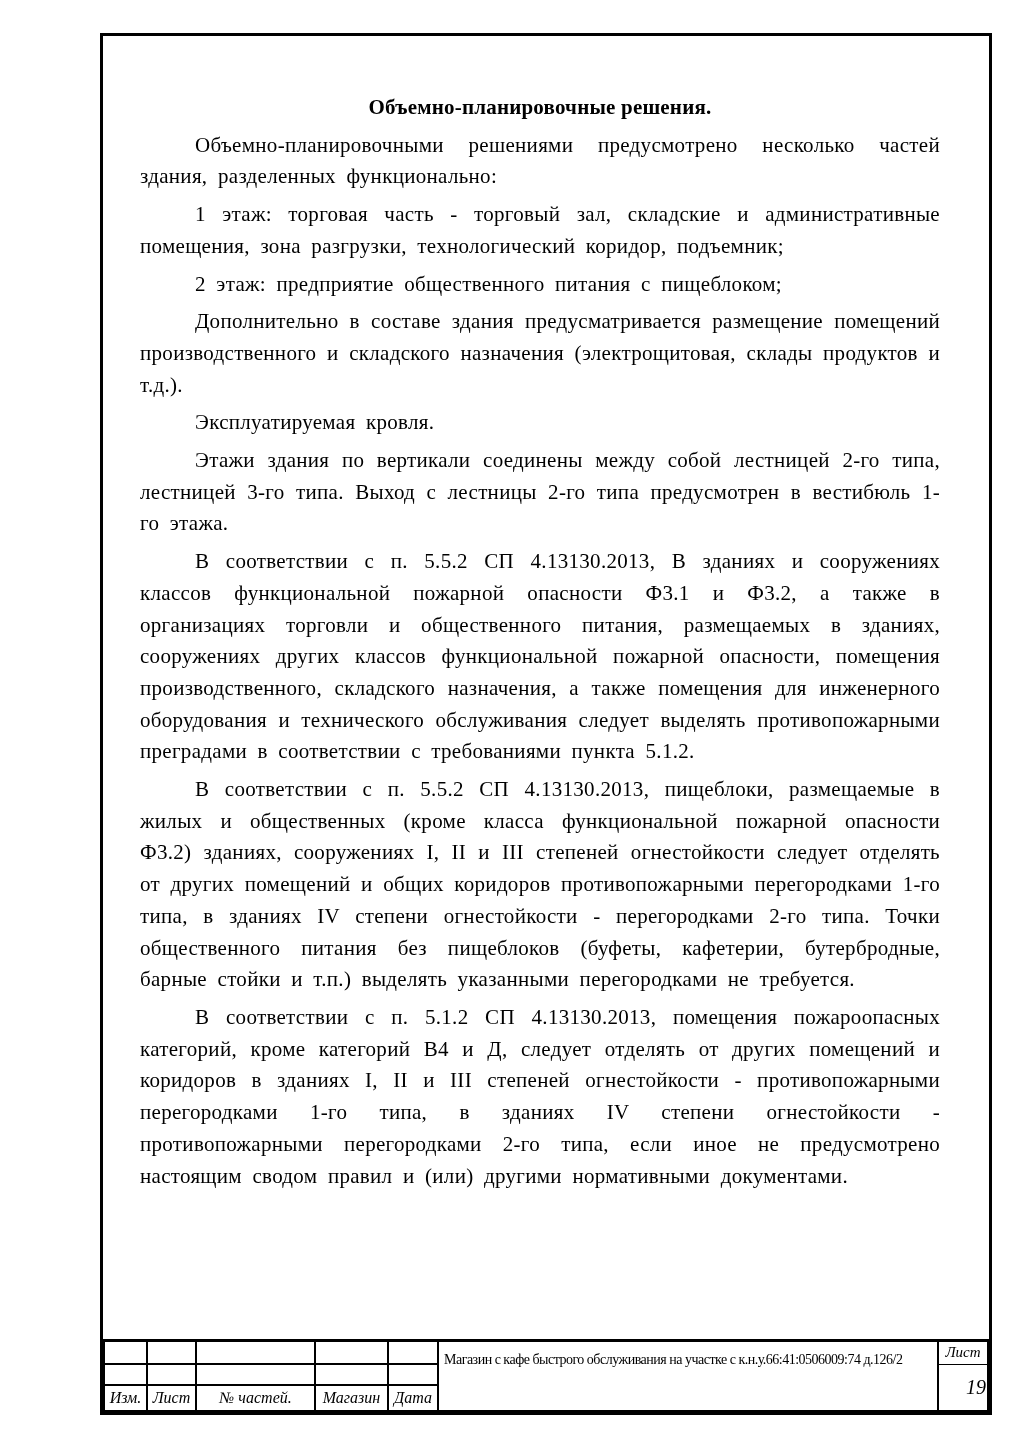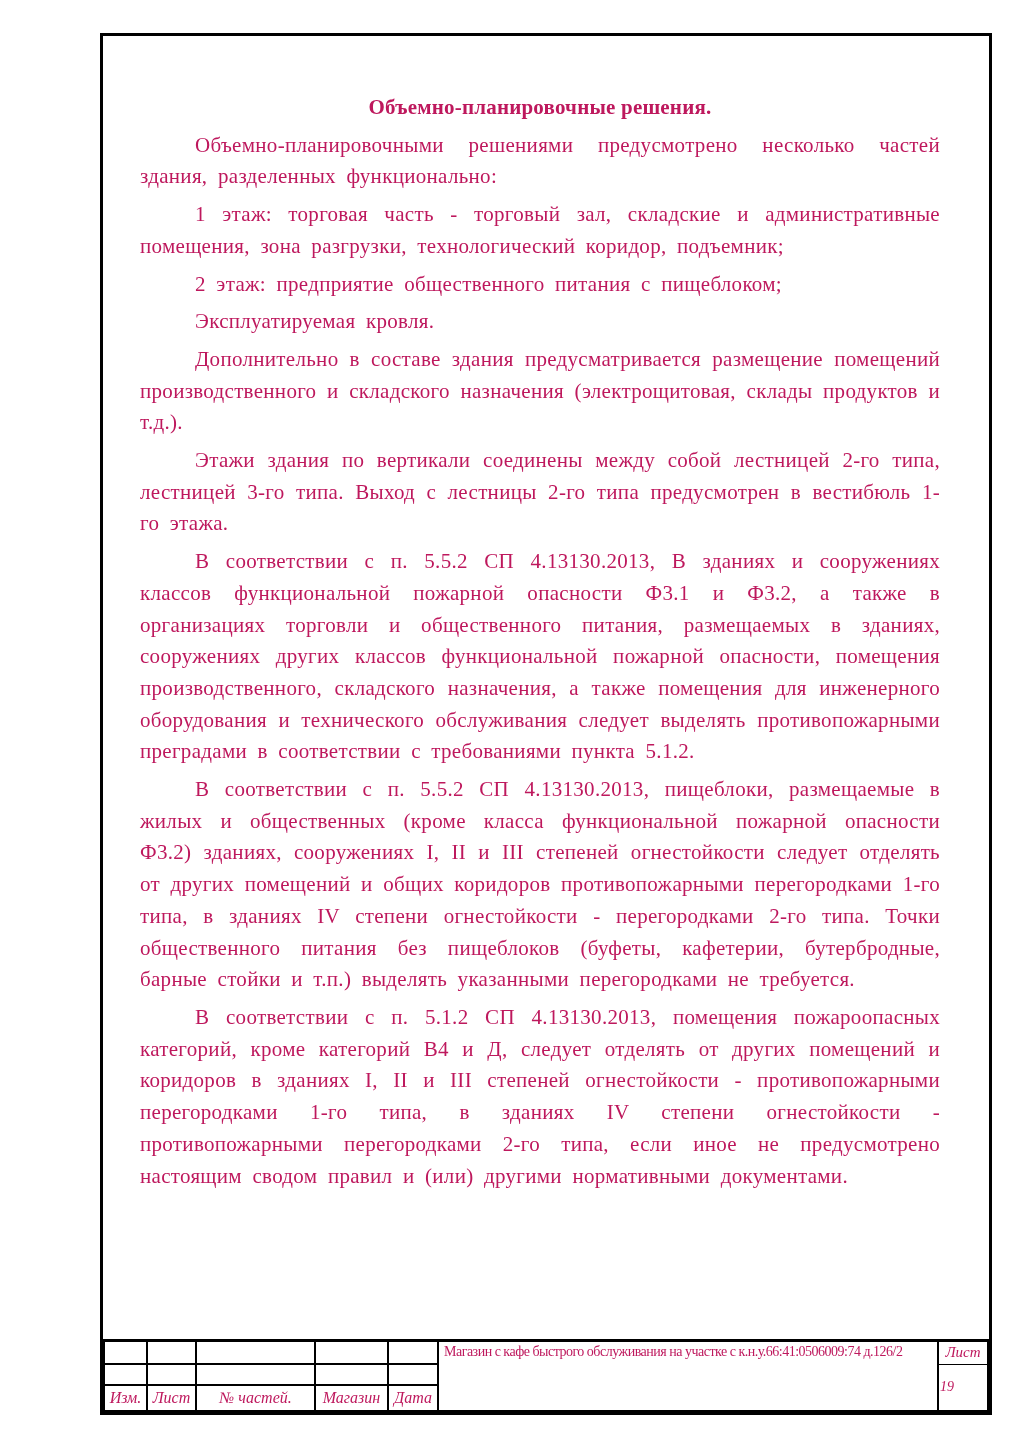--- a/index.html
+++ b/index.html
@@ -6,21 +6,21 @@
     margin: 0;
     padding: 0;
     background: #ffffff;
   }
   .page {
     position: relative;
     width: 1024px;
     height: 1448px;
     background: #ffffff;
     overflow: hidden;
-    color: #be185d;
+    color: #000000;
     font-family: "Liberation Serif", serif;
   }
   .frame {
     position: absolute;
     left: 100px;
     top: 33px;
     width: 892px;
     height: 1382px;
     border: 3px solid #000;
     box-sizing: border-box;
@@ -72,52 +72,52 @@
   .stamp td.label {
     font-style: italic;
     font-size: 16px;
     text-align: center;
     white-space: nowrap;
     margin-top: 36px;
   }
   .stamp td.title-cell {
     vertical-align: top;
     text-align: left;
-    padding: 2px 2px 0 5px;
+    padding: 10px 2px 0 5px;
     font-size: 14px;
     letter-spacing: -0.5px;
     white-space: nowrap;
   }
   .stamp td.sheet-label {
     font-style: italic;
     font-size: 15px;
     text-align: center;
     border-bottom-width: 1px;
     white-space: nowrap;
   }
   .stamp td.sheet-num {
     font-style: italic;
-    font-size: 14px;
-    text-align: left;
+    font-size: 20px;
+    text-align: right;
     border-top-width: 1px;
   }
 </style>
 </head>
 <body>
 
 <div class="page">
   <div class="frame">
 
     <div class="content">
       <p class="heading">Объемно-планировочные решения.</p>
       <p class="para">Объемно-планировочными решениями предусмотрено несколько частей здания, разделенных функционально:</p>
       <p class="para">1 этаж: торговая часть - торговый зал, складские и административные помещения, зона разгрузки, технологический коридор, подъемник;</p>
       <p class="para">2 этаж: предприятие общественного питания с пищеблоком;</p>
+      <p class="para">Дополнительно в составе здания предусматривается размещение помещений производственного и складского назначения (электрощитовая, склады продуктов и т.д.).</p>
       <p class="para">Эксплуатируемая кровля.</p>
-      <p class="para">Дополнительно в составе здания предусматривается размещение помещений производственного и складского назначения (электрощитовая, склады продуктов и т.д.).</p>
       <p class="para">Этажи здания по вертикали соединены между собой лестницей 2-го типа, лестницей 3-го типа. Выход с лестницы 2-го типа предусмотрен в вестибюль 1-го этажа.</p>
       <p class="para">В соответствии с п. 5.5.2 СП 4.13130.2013, В зданиях и сооружениях классов функциональной пожарной опасности Ф3.1 и Ф3.2, а также в организациях торговли и общественного питания, размещаемых в зданиях, сооружениях других классов функциональной пожарной опасности, помещения производственного, складского назначения, а также помещения для инженерного оборудования и технического обслуживания следует выделять противопожарными преградами в соответствии с требованиями пункта 5.1.2.</p>
       <p class="para">В соответствии с п. 5.5.2 СП 4.13130.2013, пищеблоки, размещаемые в жилых и общественных (кроме класса функциональной пожарной опасности Ф3.2) зданиях, сооружениях I, II и III степеней огнестойкости следует отделять от других помещений и общих коридоров противопожарными перегородками 1-го типа, в зданиях IV степени огнестойкости - перегородками 2-го типа. Точки общественного питания без пищеблоков (буфеты, кафетерии, бутербродные, барные стойки и т.п.) выделять указанными перегородками не требуется.</p>
       <p class="para">В соответствии с п. 5.1.2 СП 4.13130.2013, помещения пожароопасных категорий, кроме категорий В4 и Д, следует отделять от других помещений и коридоров в зданиях I, II и III степеней огнестойкости - противопожарными перегородками 1-го типа, в зданиях IV степени огнестойкости - противопожарными перегородками 2-го типа, если иное не предусмотрено настоящим сводом правил и (или) другими нормативными документами.</p>
     </div>
 
     <table class="stamp">
       <colgroup>
         <col style="width:43px">
         <col style="width:49px">

